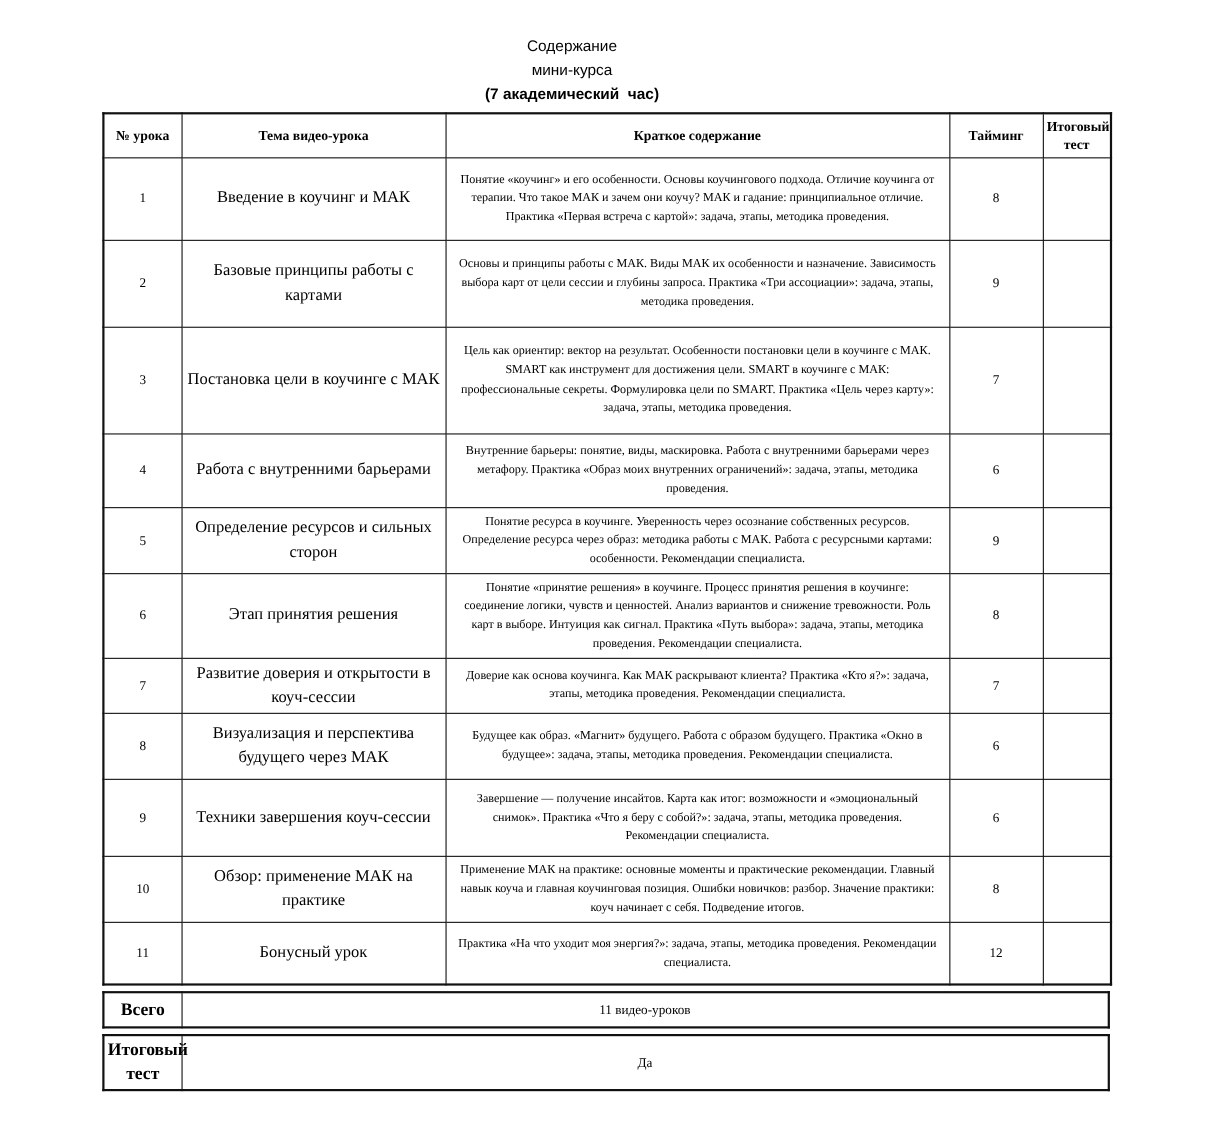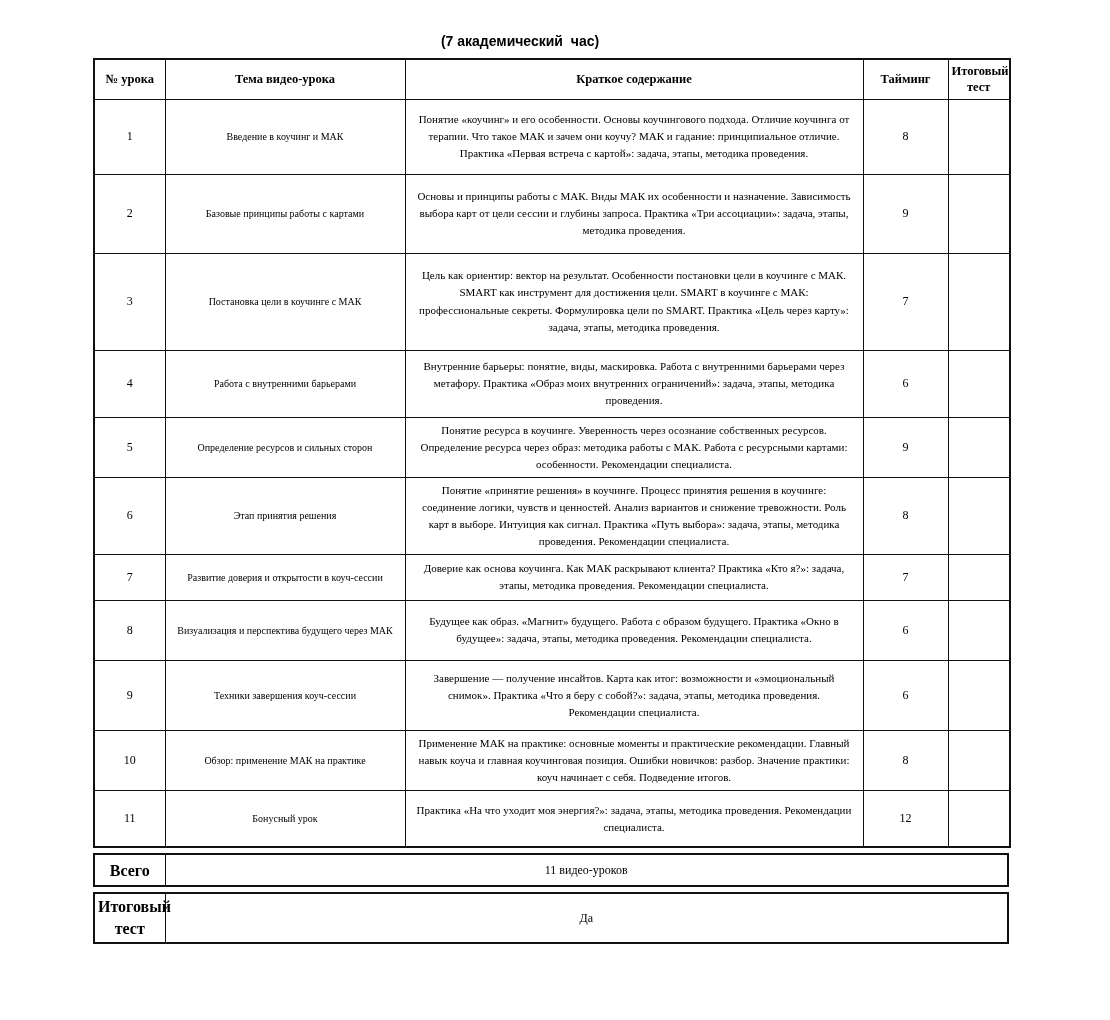--- a/index.html
+++ b/index.html
@@ -20,21 +20,21 @@
   table { border-collapse:collapse; table-layout:fixed; width:916px; }
   table.main { border:2px solid #111; }
   .main th, .main td { border:1.5px solid #111; overflow:hidden; }
   .main thead tr { height:40px; }
   .main th {
     font-size:12.5px; font-weight:bold; text-align:center;
     vertical-align:middle; padding:2px 3px; line-height:1.3;
   }
   .main td { vertical-align:middle;text-align:center; }
   .c-num    { text-align:center; font-size:12px; }
-  .c-topic  { font-size:10px; padding:2px 4px; line-height:1.5; }
+  .c-topic  { font-size:15px; padding:2px 4px; line-height:1.5; }
   .c-summary{ font-size:11px;  padding:4px 8px; line-height:1.55; }
   .c-timing { text-align:center; font-size:12px; }
   
   .main tbody tr:nth-child(1)  { height:75px; }
   .main tbody tr:nth-child(2)  { height:79px; }
   .main tbody tr:nth-child(3)  { height:97px; }
   .main tbody tr:nth-child(4)  { height:67px; }
   .main tbody tr:nth-child(5)  { height:58px; }
   .main tbody tr:nth-child(6)  { height:67px; }
   .main tbody tr:nth-child(7)  { height:46px; }
@@ -50,20 +50,22 @@
     line-height:1.35; padding:2px 3px;
   }
   .f-value { text-align:center; font-size:12px; }
   .footer-total tr { height:32px; }
   .footer-test  tr { height:44px; }
 </style>
 </head>
 <body>
 
 <div class="heading">
+  <div>Содержание</div>
+  <div>мини-курса</div>
   <div class="h-bold">(7 академический  час)</div>
 </div>
 
 <div class="content">
   <table class="main">
     <colgroup>
         <col style="width:71px">
         <col style="width:240px">
         <col style="width:458px">
         <col style="width:85px">

